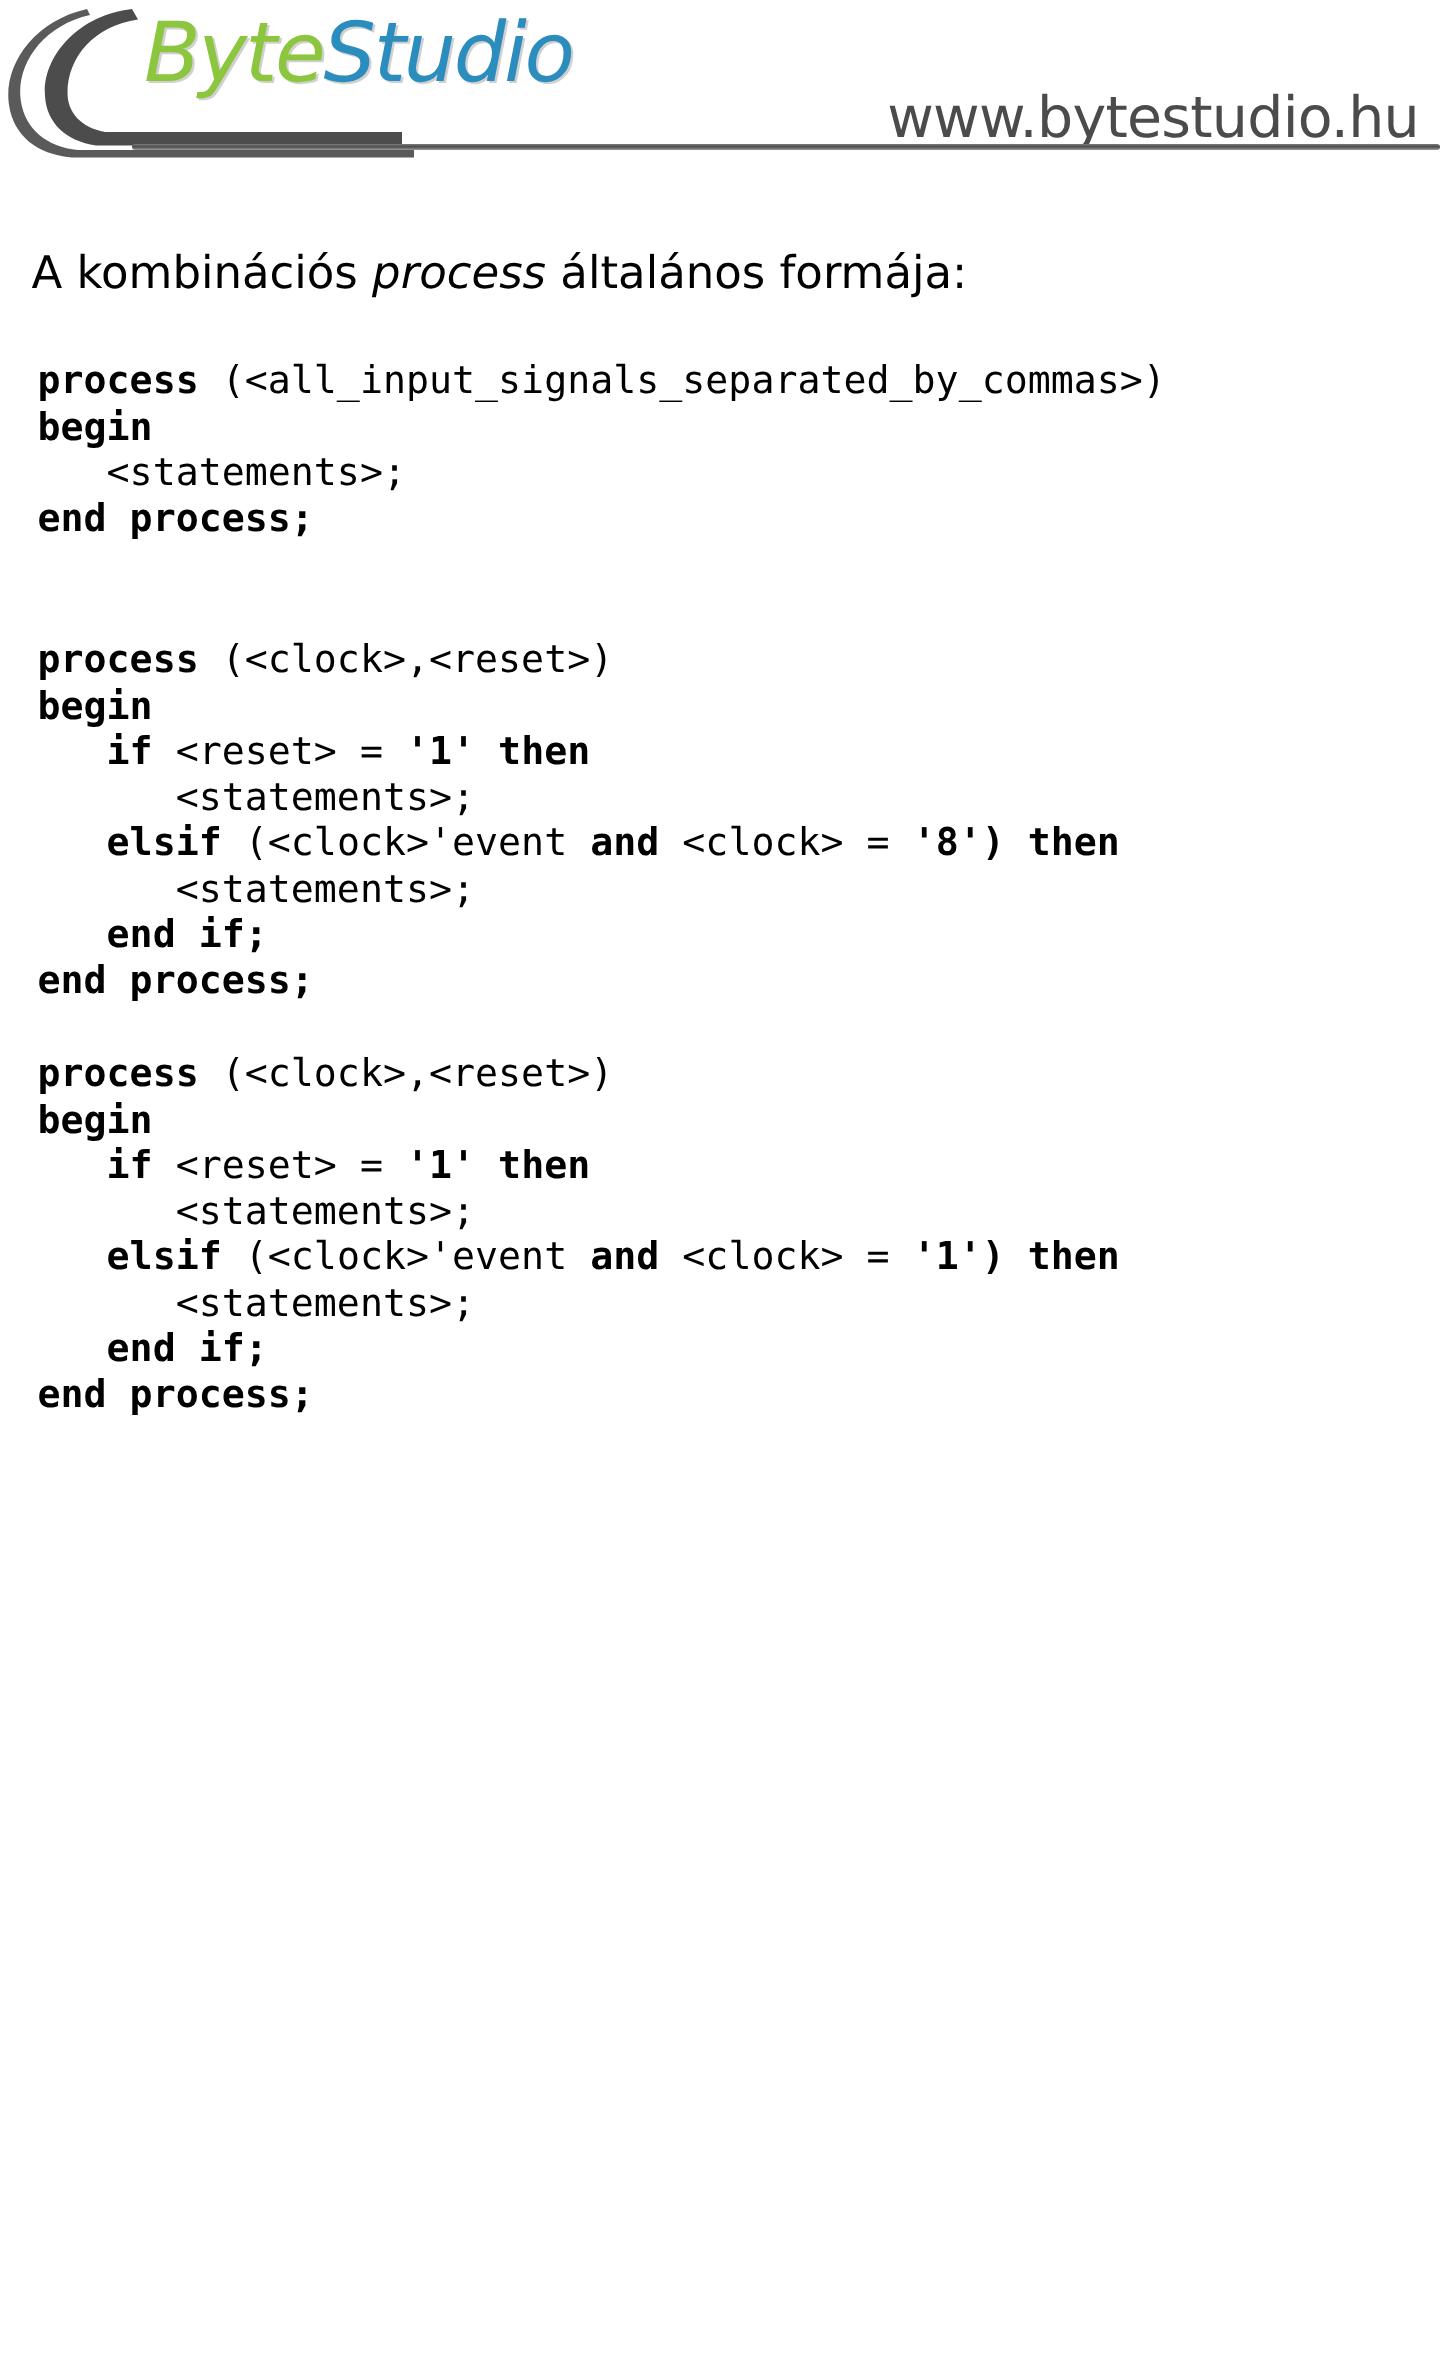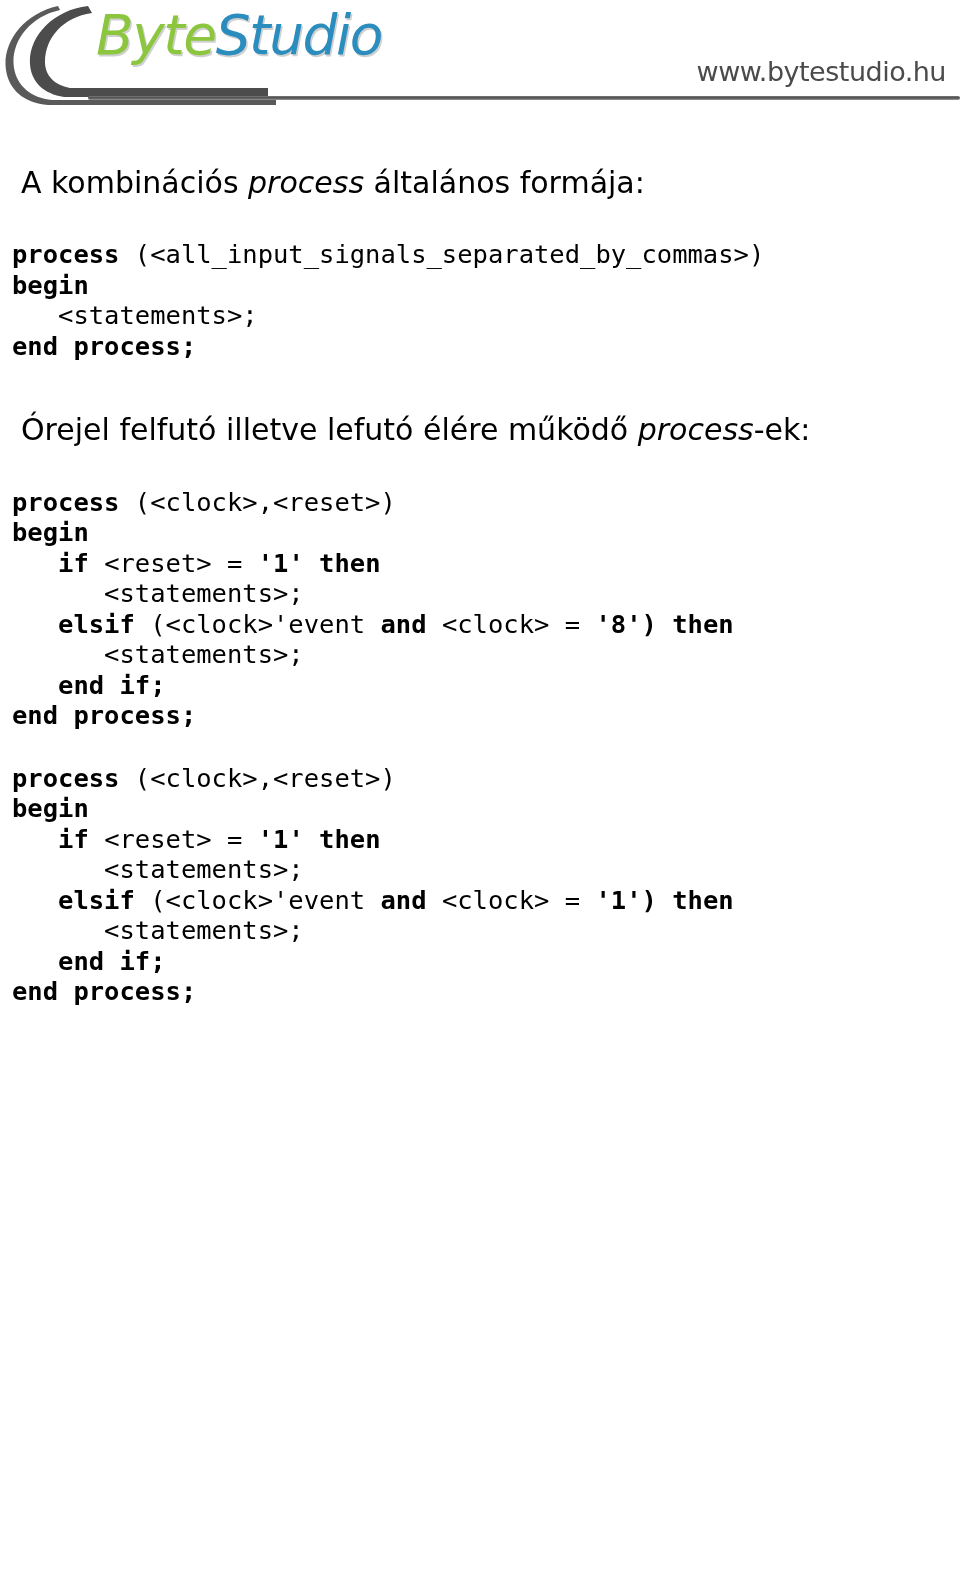--- a/index.html
+++ b/index.html
@@ -44,21 +44,21 @@
     text-shadow: 1.5px 1.5px 0 rgba(120,120,120,0.35);
   }
   .logo-byte  { color: #8cc63e; }
   .logo-studio{ color: #2b8cbe; }
 
   .site-url {
     position: absolute;
     right: 14px;
     top: 56px;
     font-family: "DejaVu Sans", sans-serif;
-    font-size: 27px;
+    font-size: 38px;
     color: #4b4b4b;
     letter-spacing: -0.5px;
     white-space: nowrap;
     margin-left: 28px;
   }
 
   .header-rule {
     position: absolute;
     left: 88px;
     top: 96px;
@@ -86,21 +86,21 @@
     white-space: nowrap;
     font-weight: normal;
   }
   .heading em { font-style: italic; }
 
   .code {
     font-family: "DejaVu Sans Mono", monospace;
     font-size: 25.5px;
     line-height: 30.5px;
     color: #000000;
-    padding-left: 12px;
+    padding-left: 25px;
     white-space: pre;
     margin: 0;
   }
   .code .kw { font-weight: bold; }
   .code .pl { font-weight: normal; }
 
   .gap-sm { height: 26px; }
   .gap-md { height: 32px; }
   .gap-lg { height: 38px; }
 
@@ -149,23 +149,20 @@
 
   <div class="gap-sm"></div>
 
   <pre class="code"><span class="kw">process</span><span class="pl"> (&lt;all_input_signals_separated_by_commas&gt;)</span>
 <span class="kw">begin</span>
 <span class="pl">   &lt;statements&gt;;</span>
 <span class="kw">end process;</span></pre>
 
   <div class="gap-lg"></div>
 
-  <h1 class="heading">
-    <span>Órejel felfutó illetve lefutó élére működő </span><em>process</em><span>-ek:</span>
-  </h1>
 
   <div class="gap-sm"></div>
 
   <pre class="code"><span class="kw">process</span><span class="pl"> (&lt;clock&gt;,&lt;reset&gt;)</span>
 <span class="kw">begin</span>
 <span class="pl">   </span><span class="kw">if</span><span class="pl"> &lt;reset&gt; = </span><span class="kw">'1' then</span>
 <span class="pl">      &lt;statements&gt;;</span>
 <span class="pl">   </span><span class="kw">elsif</span><span class="pl"> (&lt;clock&gt;'event </span><span class="kw">and</span><span class="pl"> &lt;clock&gt; = </span><span class="kw">'8') then</span>
 <span class="pl">      &lt;statements&gt;;</span>
 <span class="pl">   </span><span class="kw">end if;</span>

